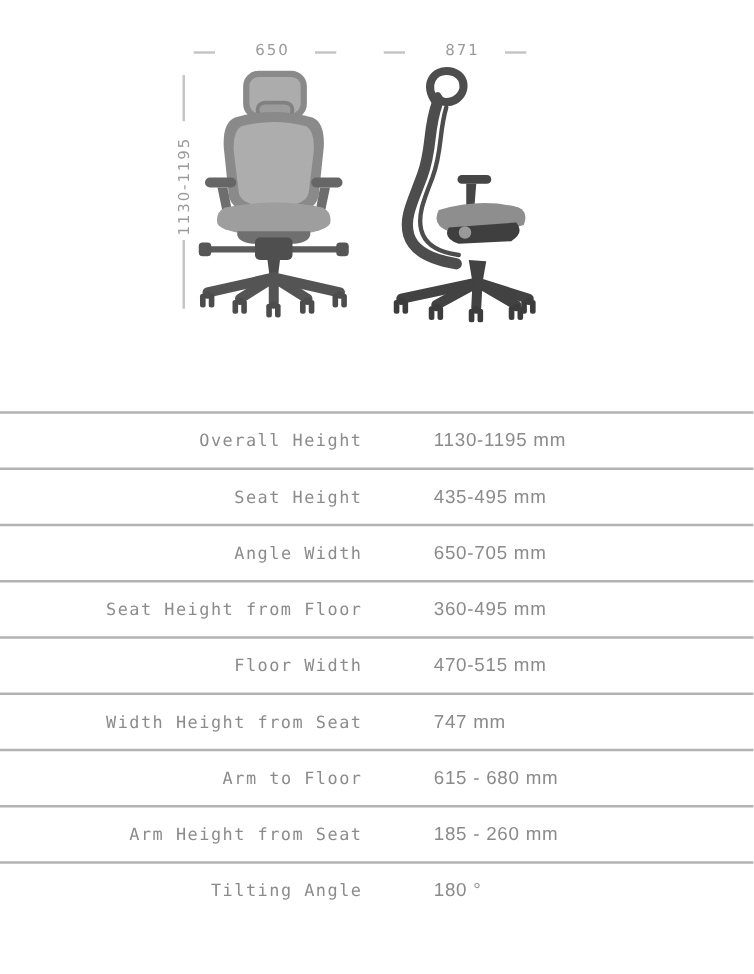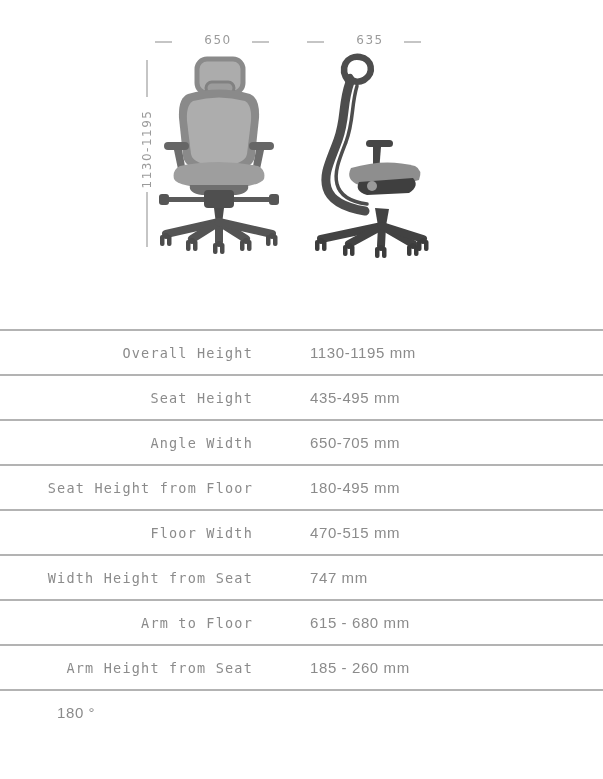--- a/index.html
+++ b/index.html
@@ -27,39 +27,39 @@
 
   
   .spec-table { position:absolute; left:0; top:329px; width:603px; }
   .spec-row {
     height:45px; box-sizing:border-box; border-top:2px solid #b3b3b3;
     display:flex; align-items:center; background:#ffffff;
   }
   .spec-label {
     width:253px; text-align:right;
     font-family:"DejaVu Sans Mono", monospace;
-    font-size:13.5px; letter-spacing:1.2px; color:#8b8b8b; white-space:pre;
+    font-size:13.5px; letter-spacing:1.2px; color:#8b8b8b; white-space:pre;padding-left:37px;
   }
   .spec-value {
     margin-left:57px; text-align:left;
     font-family:"Liberation Sans", sans-serif;
     font-size:15px; letter-spacing:0.6px; color:#8b8b8b; white-space:pre;
   }
 </style>
 </head>
 <body>
 
 <div class="stage">
 
   <div class="dash" style="left:155px; top:41px;"></div>
   <div class="dim-label" style="left:192px; top:33px; width:52px;">650</div>
   <div class="dash" style="left:252px; top:41px;"></div>
 
   <div class="dash" style="left:307px; top:41px;"></div>
-  <div class="dim-label" style="left:344px; top:33px; width:52px;">635</div>
+  <div class="dim-label" style="left:344px; top:33px; width:52px;">871</div>
   <div class="dash" style="left:404px; top:41px;"></div>
 
   <div class="vtick" style="left:146px; top:60px; height:37px;"></div>
   <div class="dim-label vlabel">1130-1195</div>
   <div class="vtick" style="left:146px; top:192px; height:55px;"></div>
 
   <svg class="chair-svg chair-front" viewBox="0 0 126 204" aria-hidden="true">
 
     <rect x="41" y="5" width="46" height="34" rx="10" fill="#acacac" stroke="#8a8a8a" stroke-width="5"></rect>
     <rect x="50" y="28" width="28" height="12" rx="6" fill="#9c9c9c" stroke="#818181" stroke-width="3"></rect>
@@ -162,36 +162,37 @@
     <div class="spec-row">
       <div class="spec-label">Seat Height</div>
       <div class="spec-value">435-495 mm</div>
     </div>
     <div class="spec-row">
       <div class="spec-label">Angle Width</div>
       <div class="spec-value">650-705 mm</div>
     </div>
     <div class="spec-row">
       <div class="spec-label">Seat Height from Floor</div>
-      <div class="spec-value">180-495 mm</div>
+      <div class="spec-value">360-495 mm</div>
     </div>
     <div class="spec-row">
       <div class="spec-label">Floor Width</div>
       <div class="spec-value">470-515 mm</div>
     </div>
     <div class="spec-row">
       <div class="spec-label">Width Height from Seat</div>
       <div class="spec-value">747 mm</div>
     </div>
     <div class="spec-row">
       <div class="spec-label">Arm to Floor</div>
       <div class="spec-value">615 - 680 mm</div>
     </div>
     <div class="spec-row">
       <div class="spec-label">Arm Height from Seat</div>
       <div class="spec-value">185 - 260 mm</div>
     </div>
     <div class="spec-row">
+      <div class="spec-label">Tilting Angle</div>
       <div class="spec-value">180 °</div>
     </div>
   </div>
 
 </div>
 
 </body></html>

